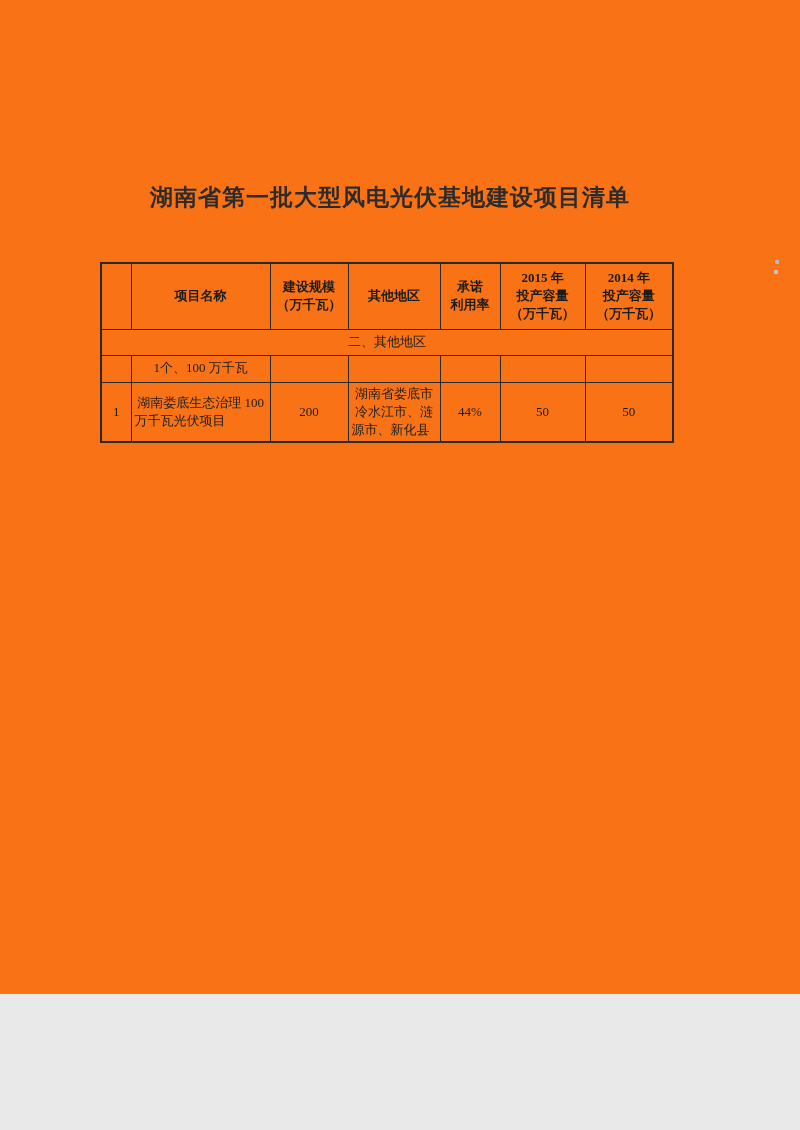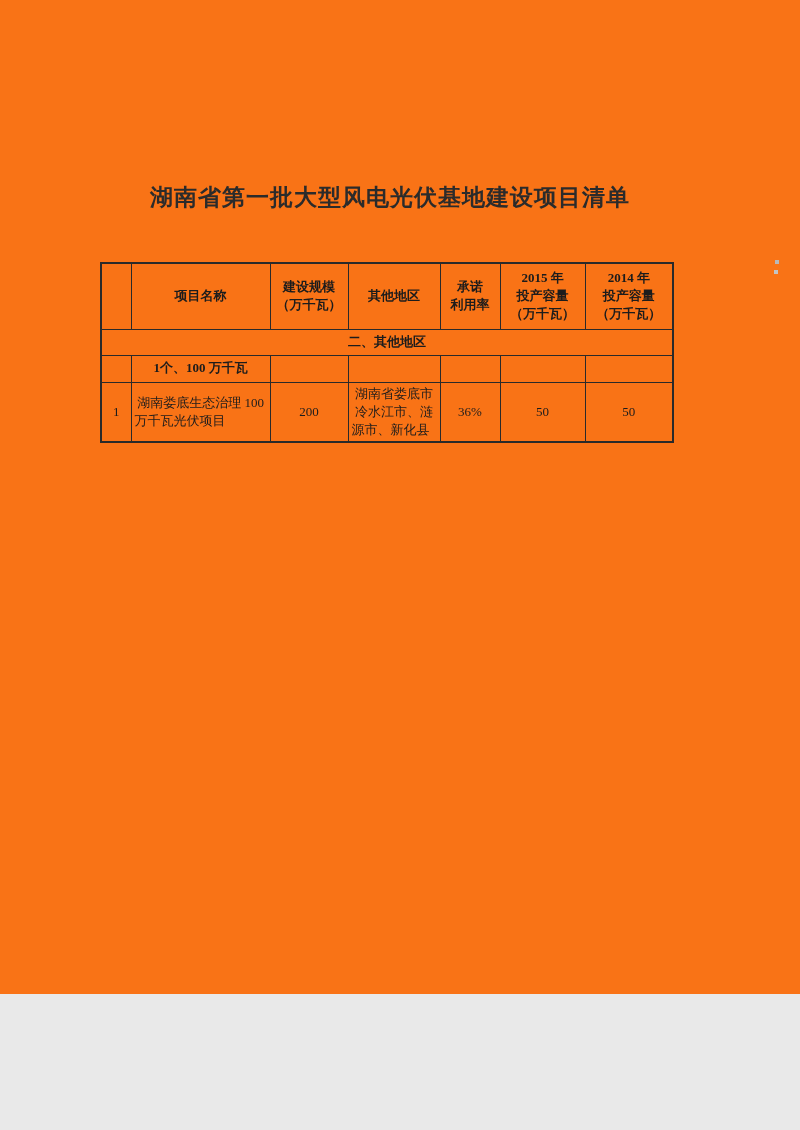--- a/index.html
+++ b/index.html
@@ -46,26 +46,26 @@
     vertical-align: middle;
     white-space: pre-line;
     padding: 2px 3px;
   }
   table.projects th {
     font-weight: bold;
     height: 66px;
   }
   tr.section-row td {
     height: 26px;
-    font-weight: bold;
+    font-weight: normal;
     padding: 1px 3px;
   }
   tr.subtotal-row td {
     height: 27px;
-    font-weight: bold;
+    font-weight: normal;
     padding: 1px 16px;
   }
   tr.data-row td {
     height: 60px;
   }
   td.cell-left {
     text-align: justify;
     text-align-last: left;
     padding: 2px 5px;
   }
@@ -132,21 +132,21 @@
         <td></td>
         <td></td>
         <td></td>
         <td></td>
       </tr>
       <tr class="data-row">
         <td>1</td>
         <td class="cell-left">湖南娄底生态治理 100万千瓦光伏项目</td>
         <td>200</td>
         <td class="cell-left">湖南省娄底市冷水江市、涟源市、新化县</td>
-        <td>36%</td>
+        <td>44%</td>
         <td>50</td>
         <td>50</td>
       </tr>
     </tbody>
   </table>
 
   <div class="page-number">— 20 —</div>
 
   <div class="scan-artifact"></div>
 

